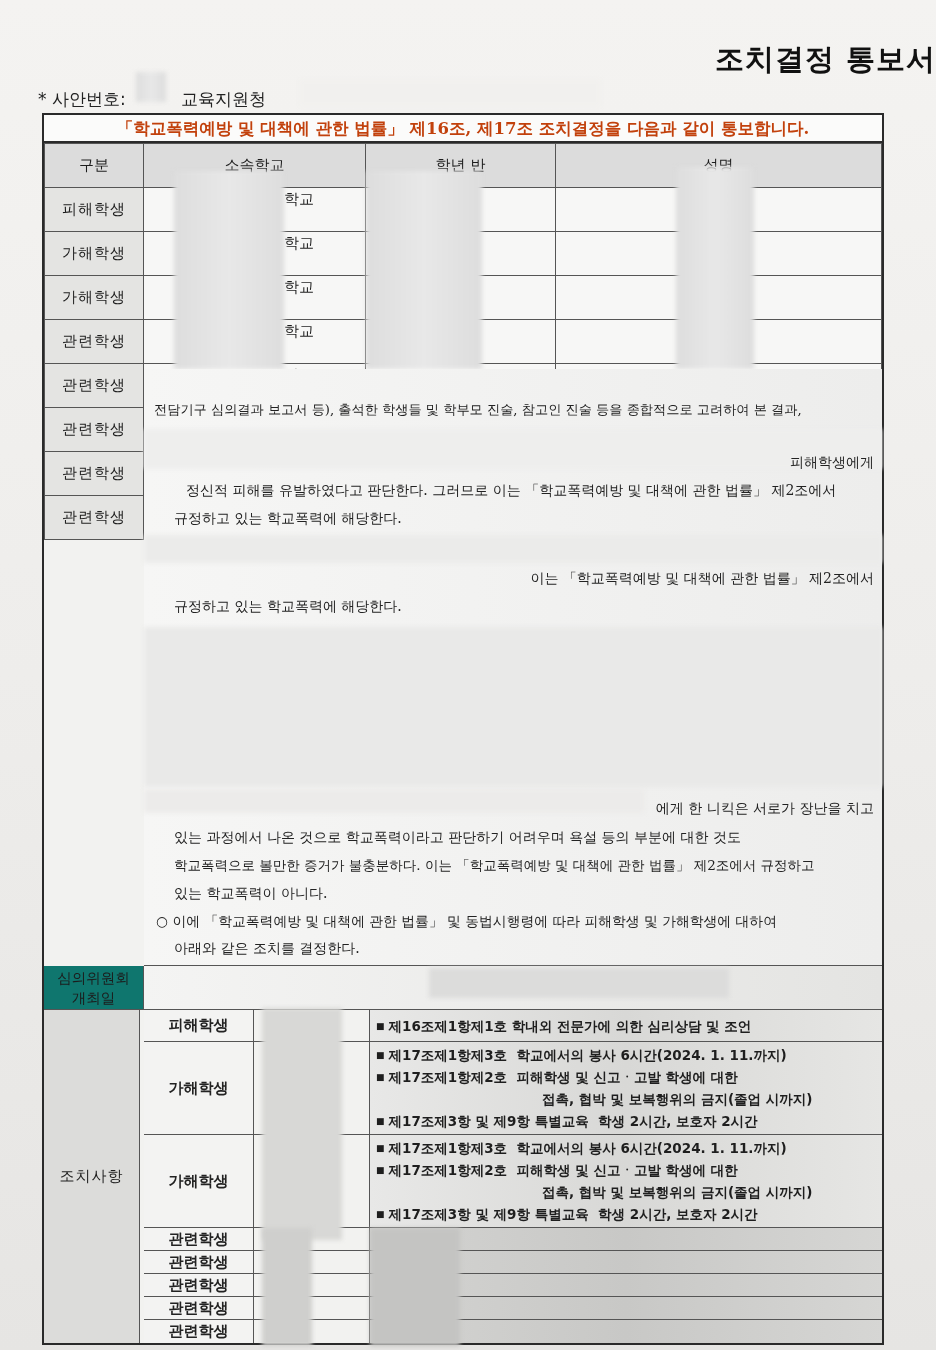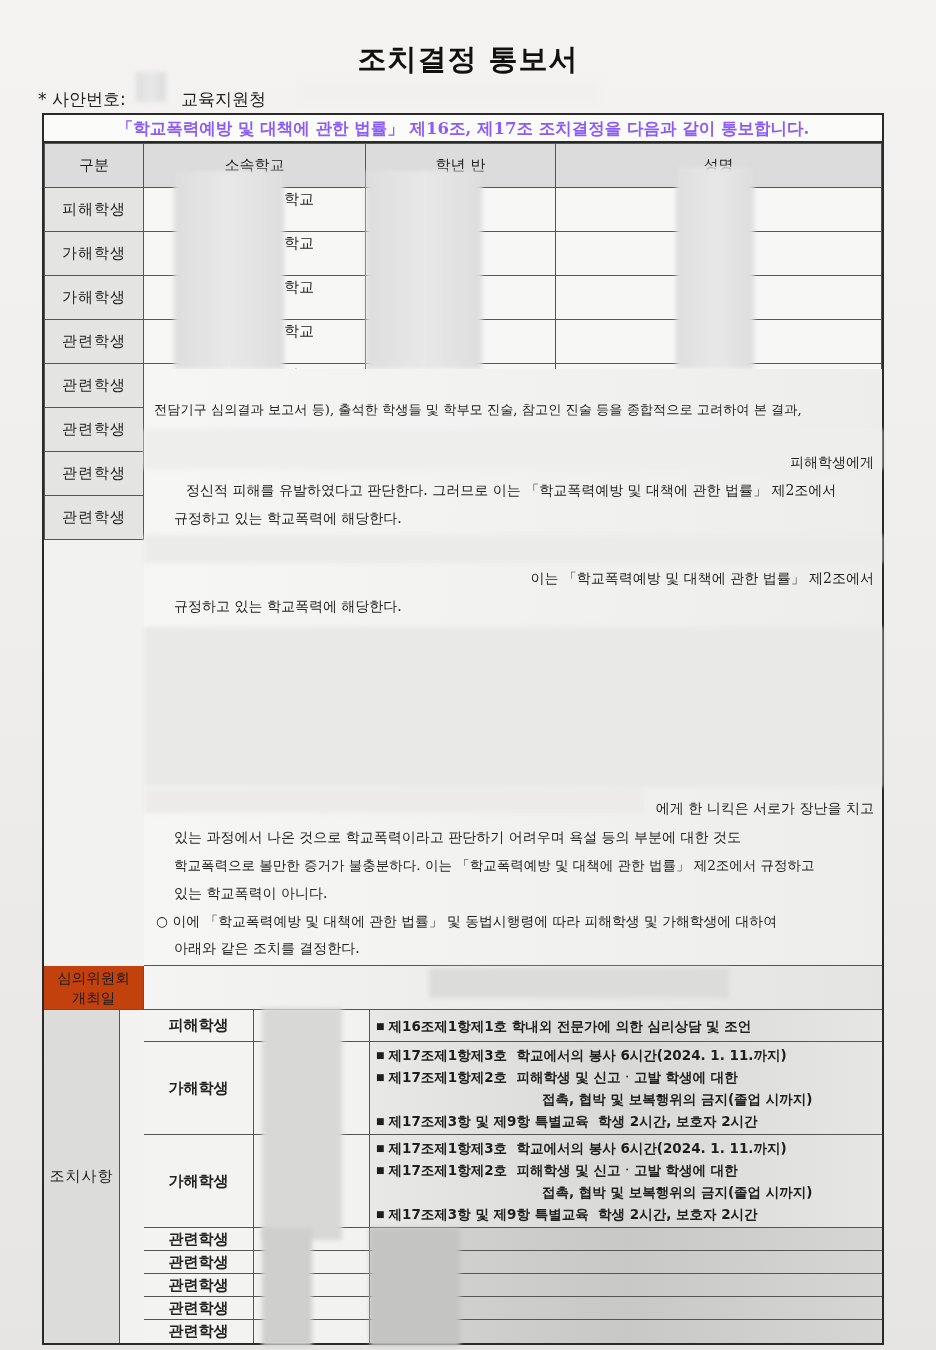--- a/index.html
+++ b/index.html
@@ -6,40 +6,40 @@
   html, body { width: 936px; height: 1350px; }
   body {
     background: linear-gradient(180deg, #f4f3f1 0%, #eeedeb 50%, #e6e5e3 100%);
     font-family: "DejaVu Serif", "Liberation Serif", serif;
     color: #1c1c1c;
     position: relative;
     overflow: hidden;
   }
   .title {
     position: absolute; left: 0; width: 936px; top: 40px;
-    text-align: center; font-family: "DejaVu Sans", "Liberation Sans", sans-serif;
+    text-align: right; font-family: "DejaVu Sans", "Liberation Sans", sans-serif;
     font-weight: bold; font-size: 29px; letter-spacing: 1px; color: #111;
   }
   .case-line {
     position: absolute; left: 38px; top: 88px;
     font-family: "DejaVu Sans", "Liberation Sans", sans-serif; font-size: 17px; color: #222;
   }
   .case-line .label { margin-right: 50px; }
   .blur {
     position: absolute; background: linear-gradient(90deg, #ddd, #e8e8e8, #ddd);
     filter: blur(2px);
   }
   .frame {
     position: absolute; left: 42px; top: 113px; width: 842px; height: 1232px;
     border: 2px solid #2a2a2a; background: #f2f2f0;
   }
   .notice {
     position: absolute; left: 0; top: 0; width: 838px; height: 28px;
     text-align: center; font-size: 16.5px; line-height: 28px; font-weight: bold;
-    border-bottom: 2px solid #2a2a2a; background: #fbfbfa; color: #8b5cf6;
+    border-bottom: 2px solid #2a2a2a; background: #fbfbfa; color: #c2410c;
   }
   table.grid { position: absolute; border-collapse: collapse; font-size: 15px; }
   table.grid td { border: 1px solid #555; padding: 12px 4px; }
   .hdr { background: #dcdcdc; text-align: center; height: 26px; }
   .lbl { background: #e4e4e2; text-align: center; width: 99px; height: 24.4px; letter-spacing: 1px; }
   .cell { background: #f7f7f6; }
   .school { position: relative; }
   .school span.tx { position: absolute; left: 140px; top: 2px; }
   .reason-label {
     position: absolute; left: 0; top: 254px; width: 100px; height: 597px;
@@ -48,29 +48,29 @@
     font-size: 15px; line-height: 28px; letter-spacing: 1px;
   }
   .reason-body {
     position: absolute; left: 100px; top: 254px; width: 738px; height: 597px;
     border-bottom: 1px solid #555; background: linear-gradient(90deg,#f6f6f5,#ededec);
     font-size: 14px; line-height: 27px; color: #222;
   }
   .reason-body p { position: absolute; }
   .date-label {
     position: absolute; left: 0; top: 851px; width: 100px; height: 44px;
-    background: #c2410c; border-right: 1px solid #555; border-bottom: 1px solid #555;
+    background: #0f766e; border-right: 1px solid #555; border-bottom: 1px solid #555;
     display:flex; align-items:center; justify-content:center; text-align: center; font-size: 14.5px; line-height: 20px;
   }
   .date-val {
     position: absolute; left: 100px; top: 851px; width: 738px; height: 44px; border-bottom: 1px solid #555;
     background: linear-gradient(90deg,#f4f4f3,#e4e4e2);
   }
   .action-label {
-    position: absolute; left: 0; top: 895px; width: 76px; height: 333px;
+    position: absolute; left: 0; top: 895px; width: 96px; height: 333px;
     background: #dcdcda; border-right: 1px solid #555;
     display:flex; align-items:center; justify-content:center; font-size: 15px; letter-spacing: 1px;
   }
   .arow { position: absolute; left: 100px; width: 738px; border-bottom: 1px solid #555; }
   .arow .who {
     position: absolute; left: 0; top: 0; bottom: 0; width: 110px; border-right: 1px solid #555;
     display:flex; align-items:center; justify-content:center; font-family: "DejaVu Sans", "Liberation Sans", sans-serif;
     font-size: 15px; font-weight: bold; color: #222; background: #f3f3f2;
   }
   .arow .measures {

